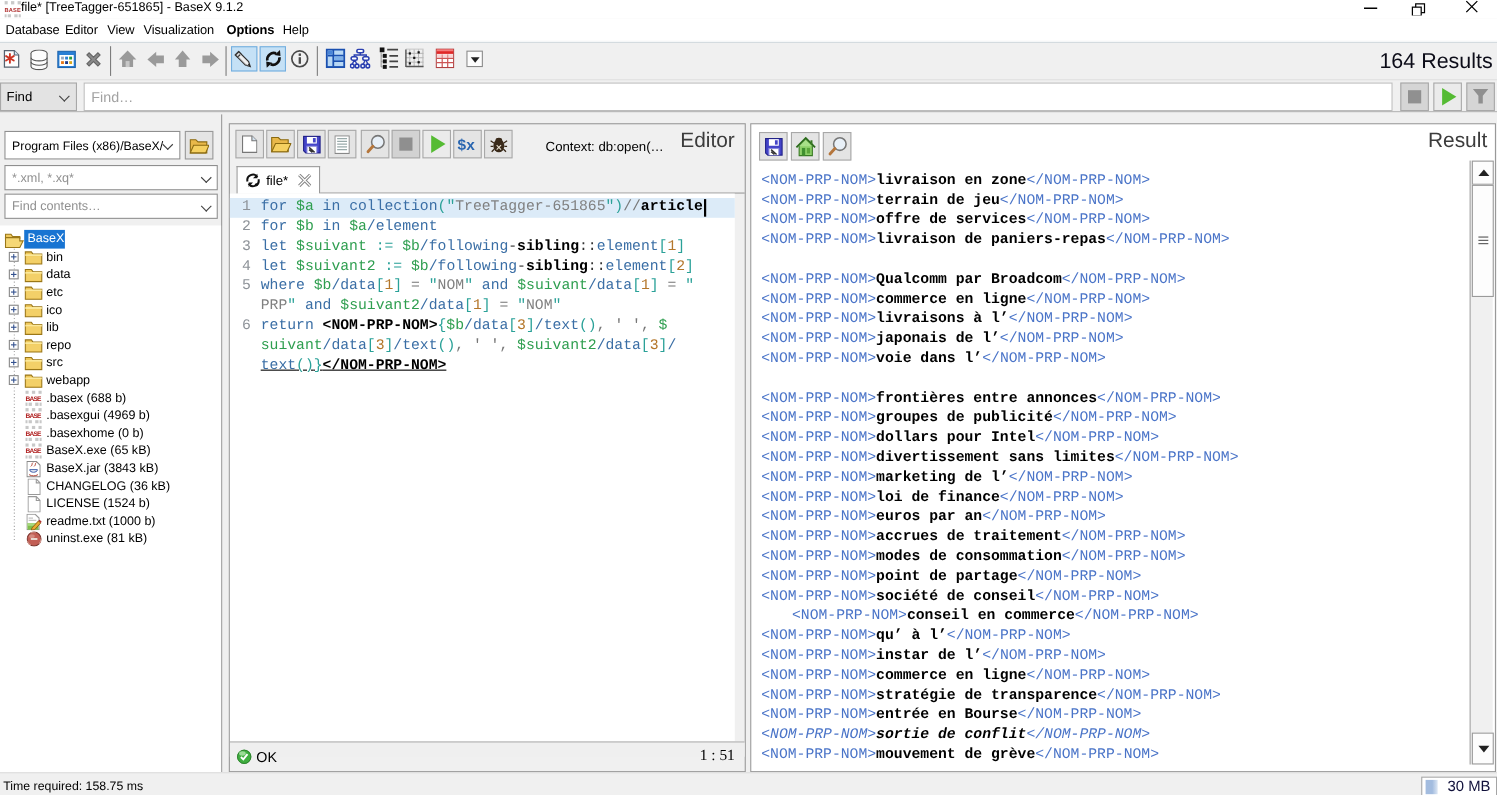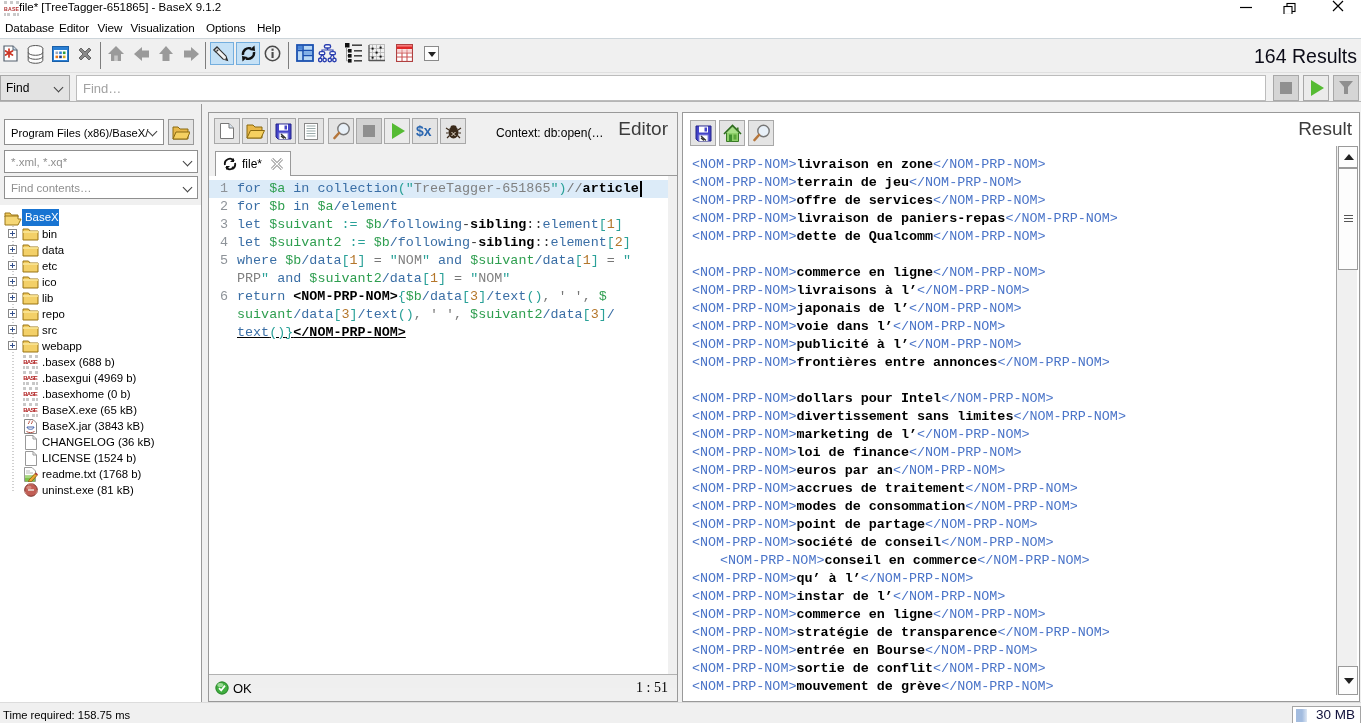--- a/index.html
+++ b/index.html
@@ -61,21 +61,21 @@
     <rect x="46" y="6.5" width="8" height="8" fill="#fff" stroke="#000" stroke-width="1.1"></rect>
     <path d="M95 1 L105 11 M105 1 L95 11" stroke="#000" stroke-width="1.2"></path>
   </svg>
 </div>
 
 <div id="menubar">
   <span class="mi" style="left:5px;">Database</span>
   <span class="mi" style="left:59px;">Editor</span>
   <span class="mi" style="left:97.5px;">View</span>
   <span class="mi" style="left:130.5px;">Visualization</span>
-  <span class="mi" style="left:206px;">Options</span>
+  <span class="mi" style="left:206px;font-weight:bold;">Options</span>
   <span class="mi" style="left:257px;">Help</span>
 </div>
 <div id="mline"></div>
 
 <div id="toolbar">
 
   <svg class="abs" style="left:3px;top:6px" width="15" height="17" viewBox="0 0 15 17">
     <path d="M1 1 L10 1 L14 5 L14 16 L1 16 Z" fill="#fdfdfd" stroke="#55606e" stroke-width="1.2"></path>
     <path d="M10 1 L10 5 L14 5" fill="#cfe0ee" stroke="#55606e"></path>
     <g stroke="#cc3322" stroke-width="1.7" stroke-linecap="round">
@@ -410,21 +410,21 @@
       </div>
 <div class="trow" style="top:261px;">
         <svg style="position:absolute;left:24px;top:1px" width="14" height="15" viewBox="0 0 14 15">
           <path d="M0.5 0.5 L8 0.5 L11.5 4 L11.5 14.5 L0.5 14.5 Z" fill="#fff" stroke="#999"></path>
           <path d="M2 4 L6 4 M2 6 L9 6" stroke="#aaa" stroke-width="0.8"></path>
           <rect x="1" y="8.5" width="10" height="6" fill="#7fc04a"></rect>
           <rect x="1" y="8.5" width="10" height="2.5" fill="#a8d880"></rect>
           <path d="M5 13 L11 6.5 L13 8.5 L7.5 14.5 L4.5 15 Z" fill="#e8a830" stroke="#8a5a10" stroke-width="0.8"></path>
           <path d="M11 6.5 L12 5.4 L14 7.4 L13 8.5 Z" fill="#b03030"></path>
         </svg>
-        <span style="position:absolute;left:42px;">readme.txt (1768 b)</span>
+        <span style="position:absolute;left:42px;">readme.txt (1000 b)</span>
       </div>
 <div class="trow" style="top:277px;">
         <svg style="position:absolute;left:24px;top:1px" width="14" height="14" viewBox="0 0 14 14">
           <circle cx="7" cy="7" r="6.3" fill="#c25e55" stroke="#7a352e"></circle>
           <circle cx="7" cy="7" r="6.3" fill="none" stroke="#d89a90" stroke-width="1" stroke-dasharray="5 8"></circle>
           <ellipse cx="5" cy="4.5" rx="2.6" ry="1.8" fill="#d8938a" opacity="0.8"></ellipse>
           <path d="M4 7 L10 7" stroke="#e8d8d0" stroke-width="1.6"></path>
         </svg>
         <span style="position:absolute;left:42px;">uninst.exe (81 kB)</span>
       </div>
@@ -559,43 +559,43 @@
     <svg style="position:absolute;left:4px;top:3px" width="18" height="18" viewBox="0 0 18 18">
       <circle cx="10.5" cy="7" r="5.7" fill="#e8f0f8" stroke="#777" stroke-width="1.4"></circle>
       <path d="M6 11 L1.5 16" stroke="#b5763c" stroke-width="2.6" stroke-linecap="round"></path>
     </svg>
   </div>
   <span class="ptitle" style="right:7px;top:5px;">Result</span>
   <div class="rrow" style="left:9px;top:61px;"><span class="tag">&lt;NOM-PRP-NOM&gt;</span><span class="tx">terrain de jeu</span><span class="tag">&lt;/NOM-PRP-NOM&gt;</span></div>
   <div class="rrow" style="left:9px;top:43px;"><span class="tag">&lt;NOM-PRP-NOM&gt;</span><span class="tx">livraison en zone</span><span class="tag">&lt;/NOM-PRP-NOM&gt;</span></div>
   <div class="rrow" style="left:9px;top:79px;"><span class="tag">&lt;NOM-PRP-NOM&gt;</span><span class="tx">offre de services</span><span class="tag">&lt;/NOM-PRP-NOM&gt;</span></div>
   <div class="rrow" style="left:9px;top:97px;"><span class="tag">&lt;NOM-PRP-NOM&gt;</span><span class="tx">livraison de paniers-repas</span><span class="tag">&lt;/NOM-PRP-NOM&gt;</span></div>
-  <div class="rrow" style="left:9px;top:115px;"><span class="tag">&lt;NOM-PRP-NOM&gt;</span><span class="tx">dette de Qualcomm</span><span class="tag">&lt;/NOM-PRP-NOM&gt;</span></div>
+  <div class="rrow" style="left:9px;top:133px;"><span class="tag">&lt;NOM-PRP-NOM&gt;</span><span class="tx">Qualcomm par Broadcom</span><span class="tag">&lt;/NOM-PRP-NOM&gt;</span></div>
   <div class="rrow" style="left:9px;top:151px;"><span class="tag">&lt;NOM-PRP-NOM&gt;</span><span class="tx">commerce en ligne</span><span class="tag">&lt;/NOM-PRP-NOM&gt;</span></div>
   <div class="rrow" style="left:9px;top:169px;"><span class="tag">&lt;NOM-PRP-NOM&gt;</span><span class="tx">livraisons à l’</span><span class="tag">&lt;/NOM-PRP-NOM&gt;</span></div>
   <div class="rrow" style="left:9px;top:187px;"><span class="tag">&lt;NOM-PRP-NOM&gt;</span><span class="tx">japonais de l’</span><span class="tag">&lt;/NOM-PRP-NOM&gt;</span></div>
   <div class="rrow" style="left:9px;top:205px;"><span class="tag">&lt;NOM-PRP-NOM&gt;</span><span class="tx">voie dans l’</span><span class="tag">&lt;/NOM-PRP-NOM&gt;</span></div>
-  <div class="rrow" style="left:9px;top:223px;"><span class="tag">&lt;NOM-PRP-NOM&gt;</span><span class="tx">publicité à l’</span><span class="tag">&lt;/NOM-PRP-NOM&gt;</span></div>
   <div class="rrow" style="left:9px;top:241px;"><span class="tag">&lt;NOM-PRP-NOM&gt;</span><span class="tx">frontières entre annonces</span><span class="tag">&lt;/NOM-PRP-NOM&gt;</span></div>
+  <div class="rrow" style="left:9px;top:259px;"><span class="tag">&lt;NOM-PRP-NOM&gt;</span><span class="tx">groupes de publicité</span><span class="tag">&lt;/NOM-PRP-NOM&gt;</span></div>
   <div class="rrow" style="left:9px;top:277px;"><span class="tag">&lt;NOM-PRP-NOM&gt;</span><span class="tx">dollars pour Intel</span><span class="tag">&lt;/NOM-PRP-NOM&gt;</span></div>
   <div class="rrow" style="left:9px;top:295px;"><span class="tag">&lt;NOM-PRP-NOM&gt;</span><span class="tx">divertissement sans limites</span><span class="tag">&lt;/NOM-PRP-NOM&gt;</span></div>
   <div class="rrow" style="left:9px;top:313px;"><span class="tag">&lt;NOM-PRP-NOM&gt;</span><span class="tx">marketing de l’</span><span class="tag">&lt;/NOM-PRP-NOM&gt;</span></div>
   <div class="rrow" style="left:9px;top:331px;"><span class="tag">&lt;NOM-PRP-NOM&gt;</span><span class="tx">loi de finance</span><span class="tag">&lt;/NOM-PRP-NOM&gt;</span></div>
   <div class="rrow" style="left:9px;top:349px;"><span class="tag">&lt;NOM-PRP-NOM&gt;</span><span class="tx">euros par an</span><span class="tag">&lt;/NOM-PRP-NOM&gt;</span></div>
   <div class="rrow" style="left:9px;top:367px;"><span class="tag">&lt;NOM-PRP-NOM&gt;</span><span class="tx">accrues de traitement</span><span class="tag">&lt;/NOM-PRP-NOM&gt;</span></div>
   <div class="rrow" style="left:9px;top:385px;"><span class="tag">&lt;NOM-PRP-NOM&gt;</span><span class="tx">modes de consommation</span><span class="tag">&lt;/NOM-PRP-NOM&gt;</span></div>
   <div class="rrow" style="left:9px;top:403px;"><span class="tag">&lt;NOM-PRP-NOM&gt;</span><span class="tx">point de partage</span><span class="tag">&lt;/NOM-PRP-NOM&gt;</span></div>
   <div class="rrow" style="left:9px;top:421px;"><span class="tag">&lt;NOM-PRP-NOM&gt;</span><span class="tx">société de conseil</span><span class="tag">&lt;/NOM-PRP-NOM&gt;</span></div>
   <div class="rrow" style="left:9px;top:439px;margin-left:28px;"><span class="tag">&lt;NOM-PRP-NOM&gt;</span><span class="tx">conseil en commerce</span><span class="tag">&lt;/NOM-PRP-NOM&gt;</span></div>
   <div class="rrow" style="left:9px;top:457px;"><span class="tag">&lt;NOM-PRP-NOM&gt;</span><span class="tx">qu’ à l’</span><span class="tag">&lt;/NOM-PRP-NOM&gt;</span></div>
   <div class="rrow" style="left:9px;top:475px;"><span class="tag">&lt;NOM-PRP-NOM&gt;</span><span class="tx">instar de l’</span><span class="tag">&lt;/NOM-PRP-NOM&gt;</span></div>
   <div class="rrow" style="left:9px;top:493px;"><span class="tag">&lt;NOM-PRP-NOM&gt;</span><span class="tx">commerce en ligne</span><span class="tag">&lt;/NOM-PRP-NOM&gt;</span></div>
   <div class="rrow" style="left:9px;top:511px;"><span class="tag">&lt;NOM-PRP-NOM&gt;</span><span class="tx">stratégie de transparence</span><span class="tag">&lt;/NOM-PRP-NOM&gt;</span></div>
   <div class="rrow" style="left:9px;top:529px;"><span class="tag">&lt;NOM-PRP-NOM&gt;</span><span class="tx">entrée en Bourse</span><span class="tag">&lt;/NOM-PRP-NOM&gt;</span></div>
-  <div class="rrow" style="left:9px;top:547px;"><span class="tag">&lt;NOM-PRP-NOM&gt;</span><span class="tx">sortie de conflit</span><span class="tag">&lt;/NOM-PRP-NOM&gt;</span></div>
+  <div class="rrow" style="left:9px;top:547px;font-style:italic;"><span class="tag">&lt;NOM-PRP-NOM&gt;</span><span class="tx">sortie de conflit</span><span class="tag">&lt;/NOM-PRP-NOM&gt;</span></div>
   <div class="rrow" style="left:9px;top:565px;"><span class="tag">&lt;NOM-PRP-NOM&gt;</span><span class="tx">mouvement de grève</span><span class="tag">&lt;/NOM-PRP-NOM&gt;</span></div>
   <div class="abs" style="left:653px;top:33px;width:21px;height:549px;background:#f0f0f0;border-left:1px solid #a5a5a5;">
     <div class="abs" style="left:1px;top:0;width:20px;height:22px;background:#fdfdfd;border:1px solid #9a9a9a;">
       <div style="position:absolute;left:5px;top:7px;width:0;height:0;border-left:5px solid transparent;border-right:5px solid transparent;border-bottom:6px solid #222;"></div>
     </div>
     <div class="abs" style="left:1px;top:22px;width:20px;height:102px;background:#fdfdfd;border:1px solid #9a9a9a;">
       <div style="position:absolute;left:5px;top:46px;width:9px;height:1.4px;background:#555;"></div>
       <div style="position:absolute;left:5px;top:49px;width:9px;height:1.4px;background:#555;"></div>
       <div style="position:absolute;left:5px;top:52px;width:9px;height:1.4px;background:#555;"></div>
     </div>

